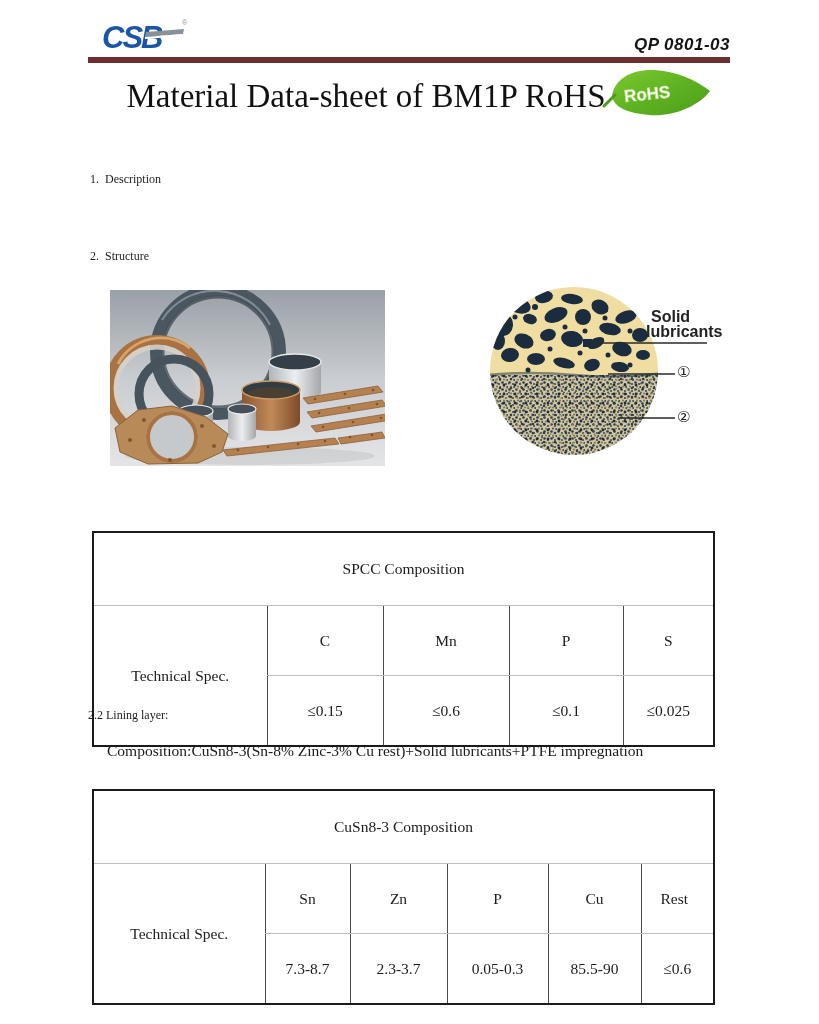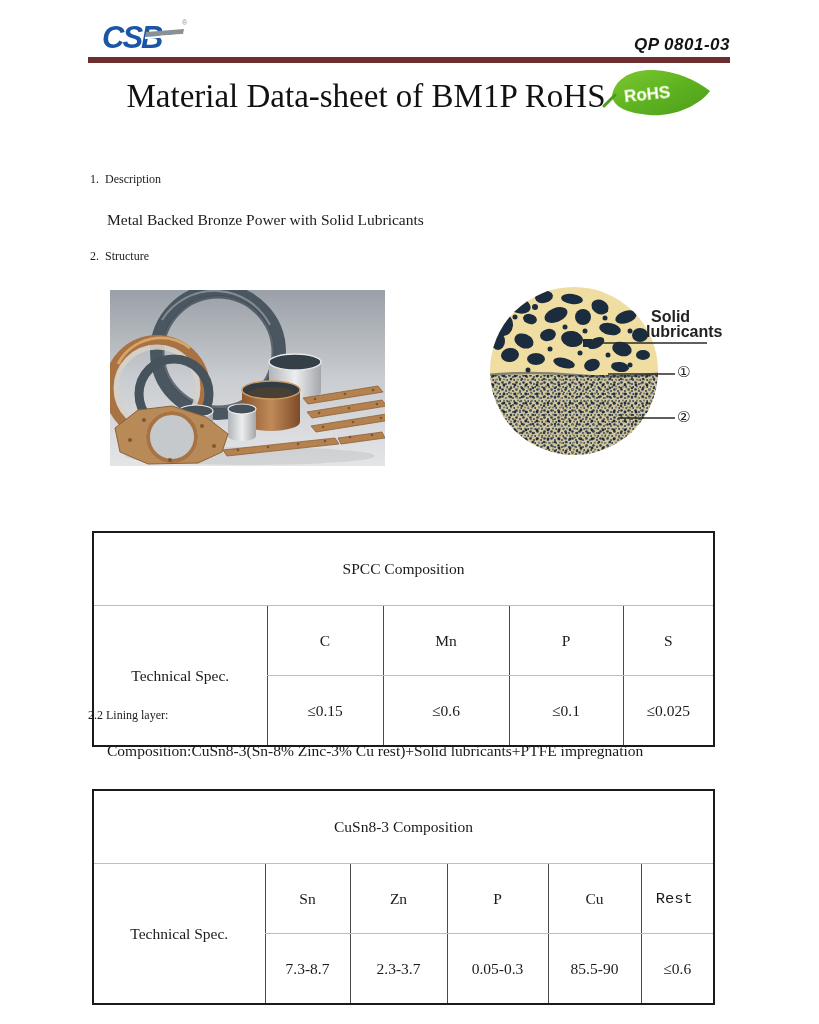--- a/index.html
+++ b/index.html
@@ -51,21 +51,21 @@
     position:absolute;left:92px;width:622px;
     border-collapse:collapse;table-layout:fixed;
     border:2px solid #1a1a1a;background:#fff;
     font-size:15.5px;color:#1b1b1b;
   }
   .comp-table td{padding:16px;text-align:center;vertical-align:middle;}
   .tbl-title{height:40px;border-bottom:1px solid #bdbdbd;}
   .spec-cell{height:74px;}
   .el-cell{height:37px;border-left:1px solid #4a4a4a;border-bottom:1px solid #bdbdbd;}
   .val-cell{height:37px;border-left:1px solid #4a4a4a;}
-  .align-left{text-align:left;padding-left:10px !important;font-family:Liberation Mono, monospace;}
+  .align-left{text-align:left;padding-left:10px !important;}
 </style>
 </head>
 <body>
 
 <div class="page">
 
   <svg class="logo" viewBox="0 0 92 44" aria-hidden="true">
     <text class="logo-txt" x="2" y="34">CSB</text>
     <polygon points="46,18 84,15 83,20 45,23" fill="#8a9098"></polygon>
     <polygon points="45,23 83,20 83,22 45,25" fill="#ffffff"></polygon>
@@ -82,21 +82,20 @@
         <stop offset="0.5" stop-color="#5fb321"></stop>
         <stop offset="1" stop-color="#4d9c1b"></stop>
       </linearGradient>
     </defs>
     <path d="M10,30 C12,13 30,3 52,4 C74,5 94,14 108,25 C96,41 70,51 47,49 C26,47 12,42 10,30 Z" fill="url(#leafG)"></path>
     <path d="M2,40 C6,36 9,33 13,29" stroke="#4d9c1b" stroke-width="3" fill="none" stroke-linecap="round"></path>
     <text class="badge-txt" x="22" y="33" transform="rotate(-6 52 28)">RoHS</text>
   </svg>
 
   <div class="sec-head" style="left:90px;top:172px;">1.  Description</div>
-  <div class="sec-body" style="left:107px;top:211px;">Metal Backed Bronze Power with Solid Lubricants</div>
 
   <div class="sec-head" style="left:90px;top:249px;">2.  Structure</div>
 
   <svg class="photo" viewBox="0 0 275 176" aria-hidden="true">
     <defs>
       <linearGradient id="bgG" x1="0" y1="0" x2="0" y2="1">
         <stop offset="0" stop-color="#9aa0a7"></stop>
         <stop offset="0.5" stop-color="#c9ccd0"></stop>
         <stop offset="1" stop-color="#e4e5e7"></stop>
       </linearGradient>

